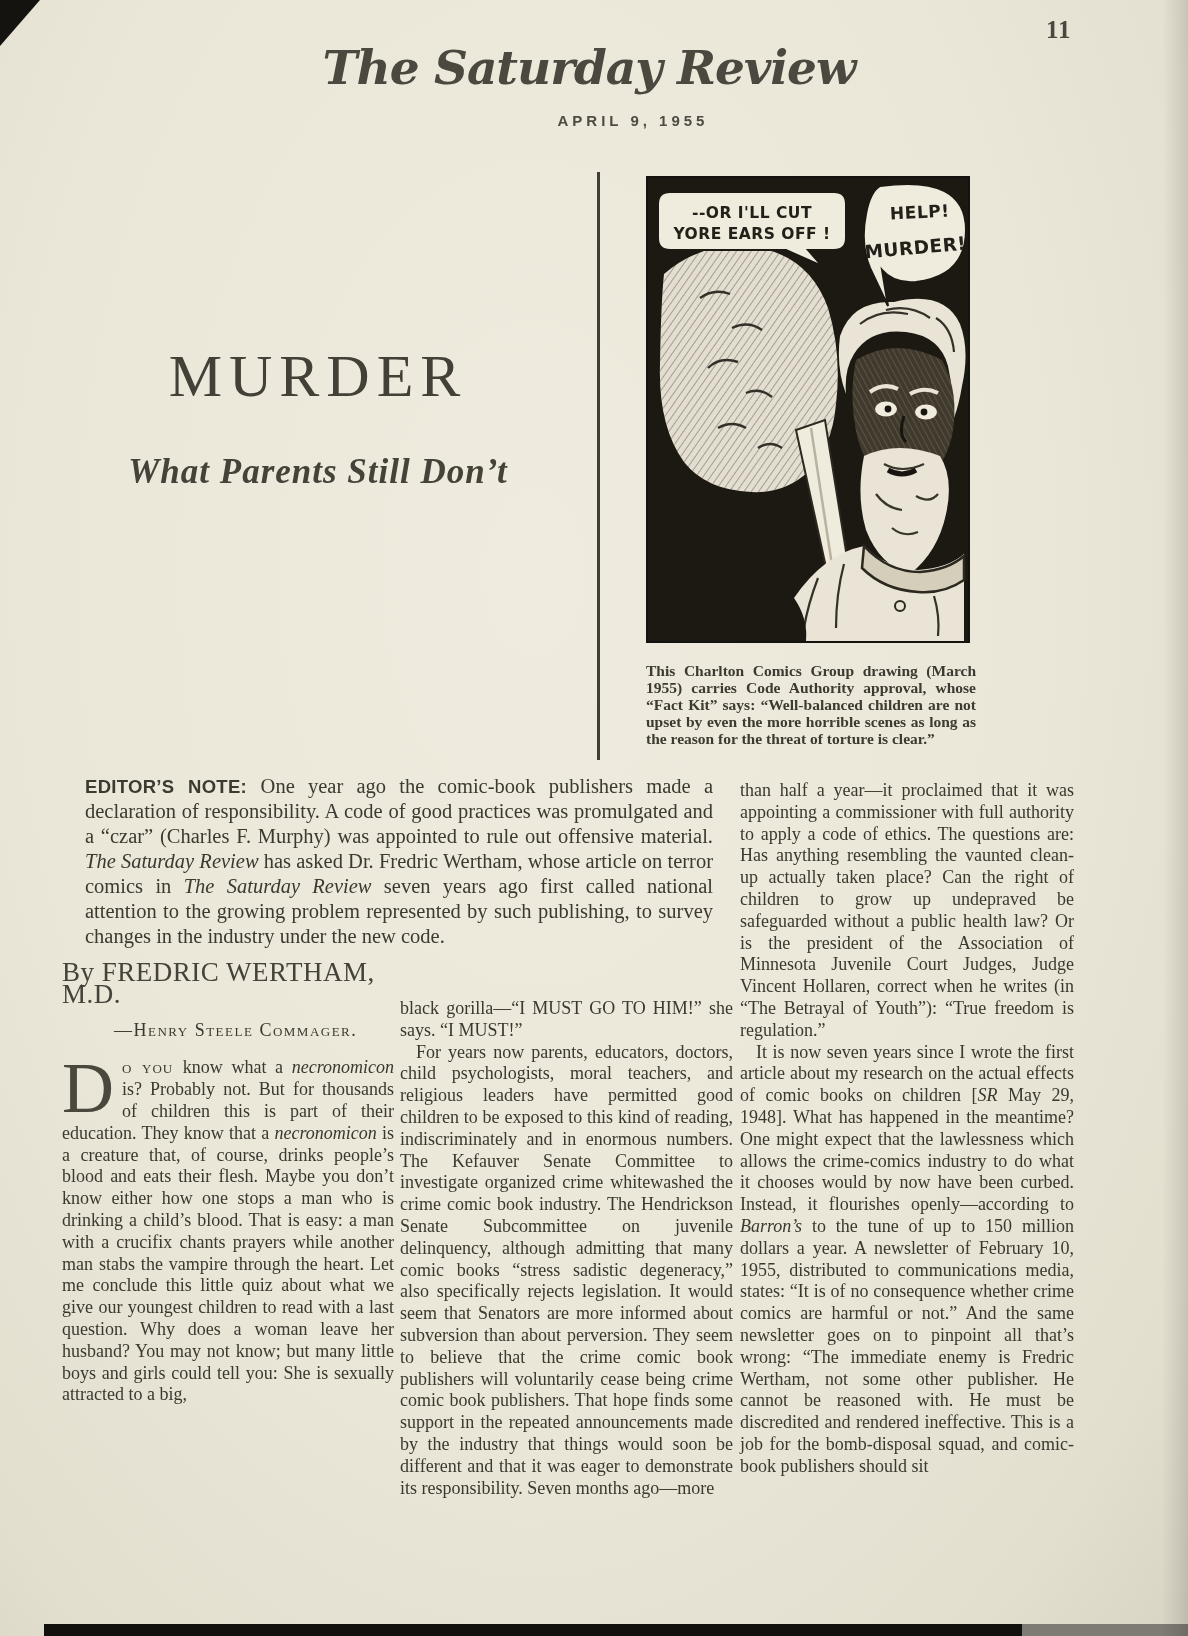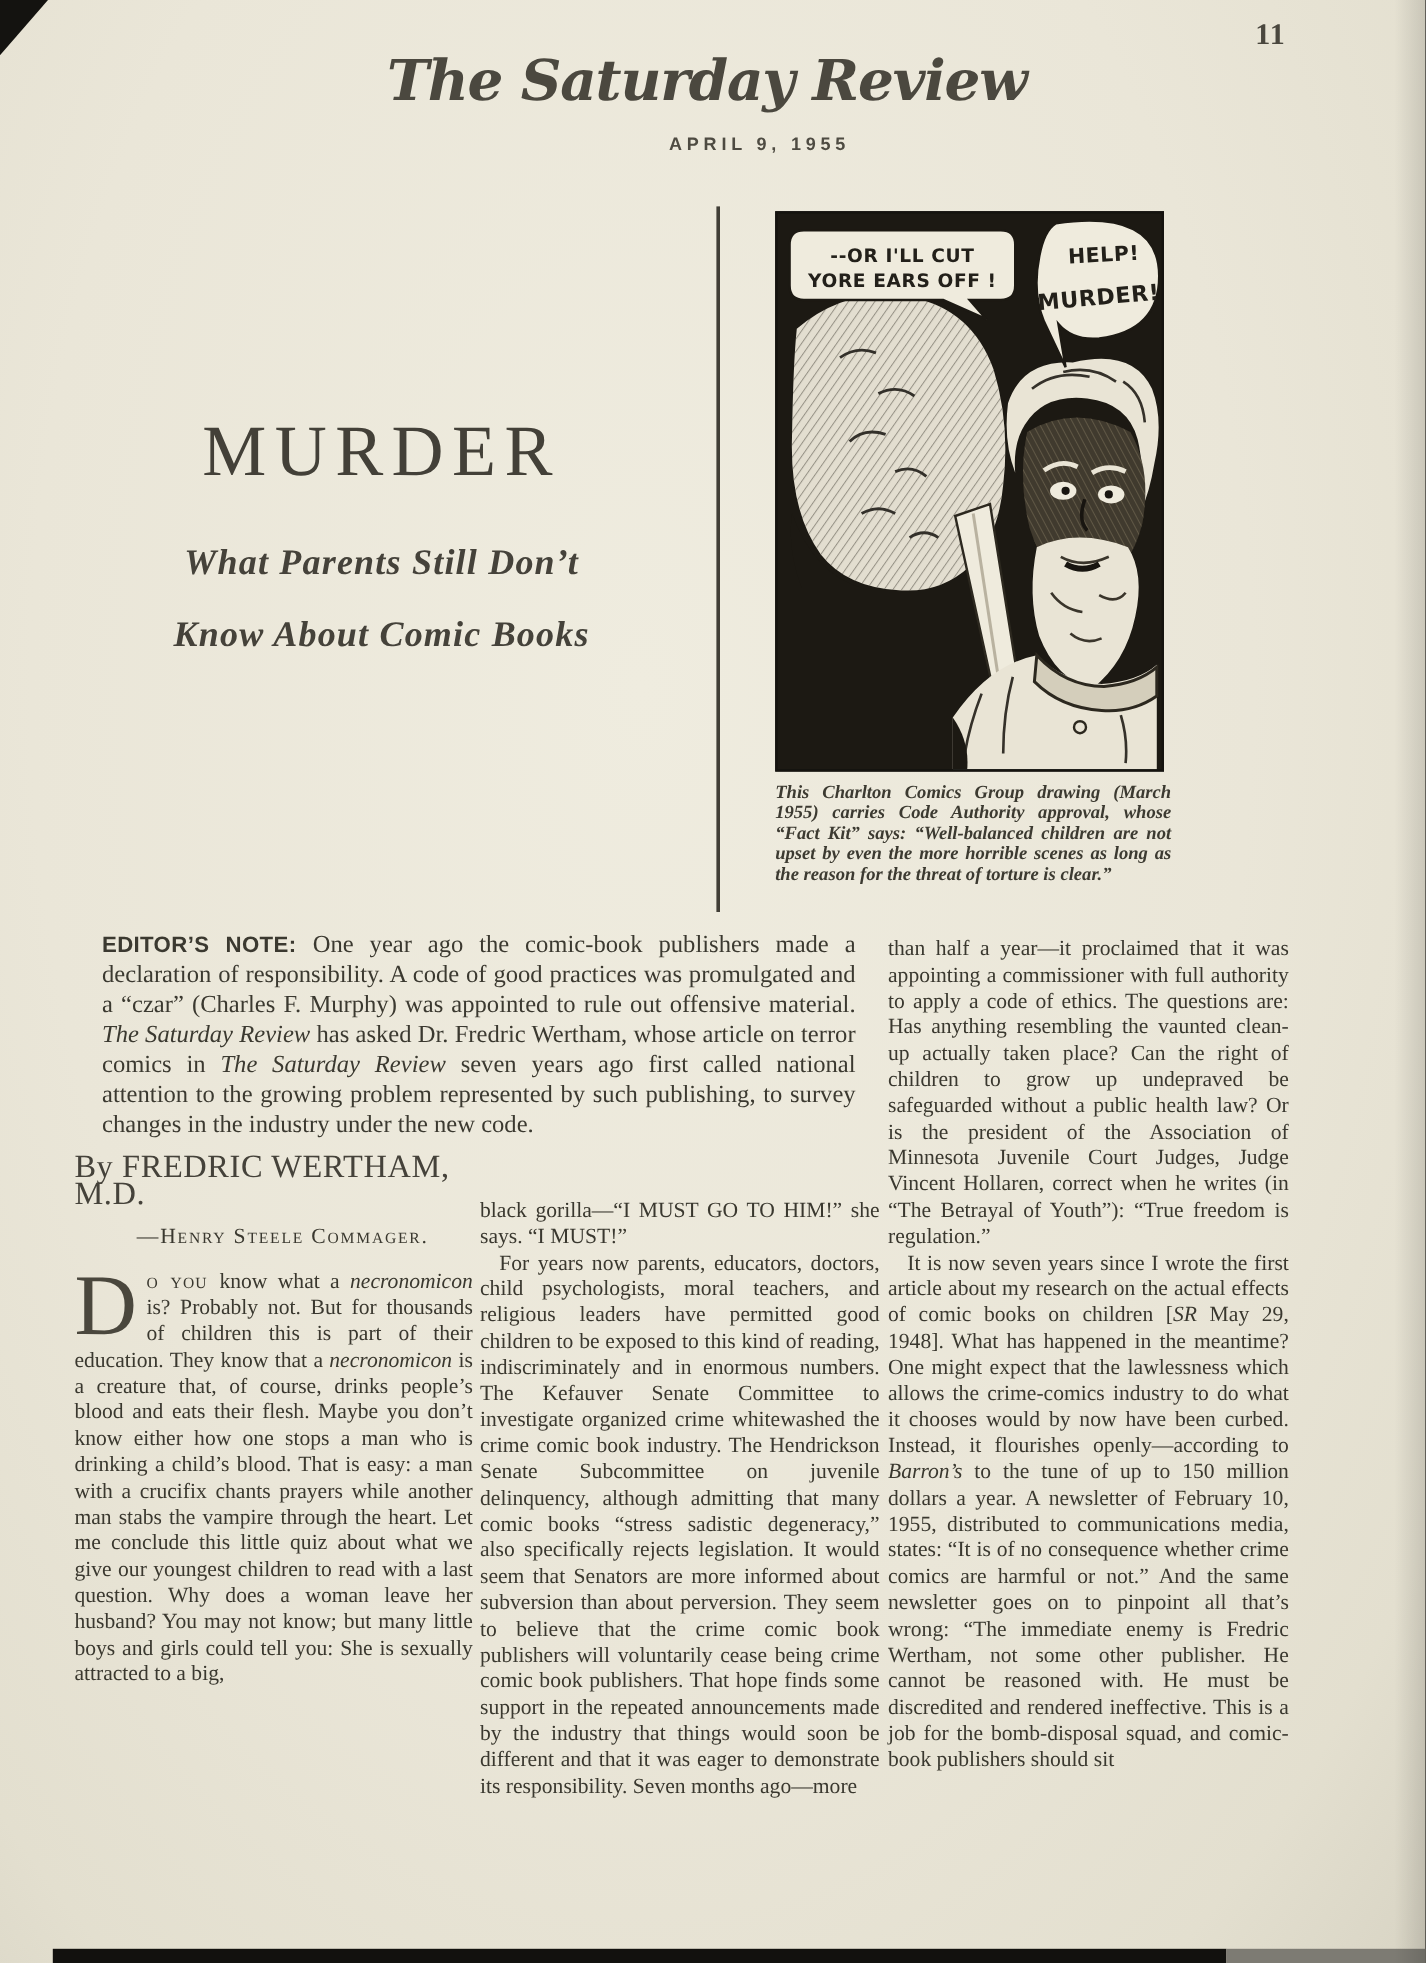--- a/index.html
+++ b/index.html
@@ -40,31 +40,31 @@
     position:absolute;left:597px;top:172px;width:3px;height:588px;
     background:#413e36;
   }
   .title-block{position:absolute;left:58px;top:318px;width:520px;text-align:center;}
   .title-line{
     font-size:60px;color:#434038;letter-spacing:9px;line-height:1;
     font-family:"Liberation Serif","DejaVu Serif",serif;
   }
   .title-line.second{margin-top:28px;letter-spacing:7px;}
   .subtitle{
-    margin-top:48px;font-style:italic;font-weight:bold;font-size:30px;
+    margin-top:48px;font-style:italic;font-weight:bold;font-size:35px;
     color:#45423a;letter-spacing:1px;line-height:1;
   }
   .subtitle + .subtitle{margin-top:30px;}
   
   .comic{position:absolute;left:646px;top:176px;margin:0;width:324px;}
   .comic svg{display:block;border:2px solid #15130f;background:#1b1813;}
   .comic figcaption{
-    margin-top:9px;width:330px;
+    margin-top:19px;width:330px;
     font-weight:bold;font-size:15.5px;line-height:17px;
-    text-align:justify;color:#3c3a31;font-style:italic;
+    text-align:justify;color:#3c3a31;
   }
   .bubble-text{
     font-family:"DejaVu Sans","Liberation Sans",sans-serif;
     font-weight:bold;fill:#23201a;letter-spacing:.5px;
   }
   
   .editors-note{
     position:absolute;left:85px;top:774px;width:628px;
     font-size:20.5px;line-height:25px;text-align:justify;color:#3b3930;
   }
@@ -102,21 +102,20 @@
   <div class="page-number">11</div>
 
   <div class="masthead">The Saturday Review</div>
   <div class="issue-date">APRIL 9, 1955</div>
 
   <div class="vrule"></div>
 
   <section class="title-block">
     <div class="title-line second">MURDER</div>
     <div class="subtitle">What Parents Still Don’t</div>
-    <div class="subtitle">Know About Comic Books</div>
   </section>
 
   <figure class="comic">
     <svg width="320" height="463" viewBox="0 0 320 463">
       <defs>
         <pattern id="hatch" width="6" height="6" patternUnits="userSpaceOnUse" patternTransform="rotate(35)">
           <line x1="0" y1="0" x2="0" y2="6" stroke="#2c281f" stroke-width="1.7"></line>
         </pattern>
         <pattern id="facehatch" width="5" height="5" patternUnits="userSpaceOnUse" patternTransform="rotate(-28)">
           <line x1="0" y1="0" x2="0" y2="5" stroke="#9a8e70" stroke-width="1.1"></line>

